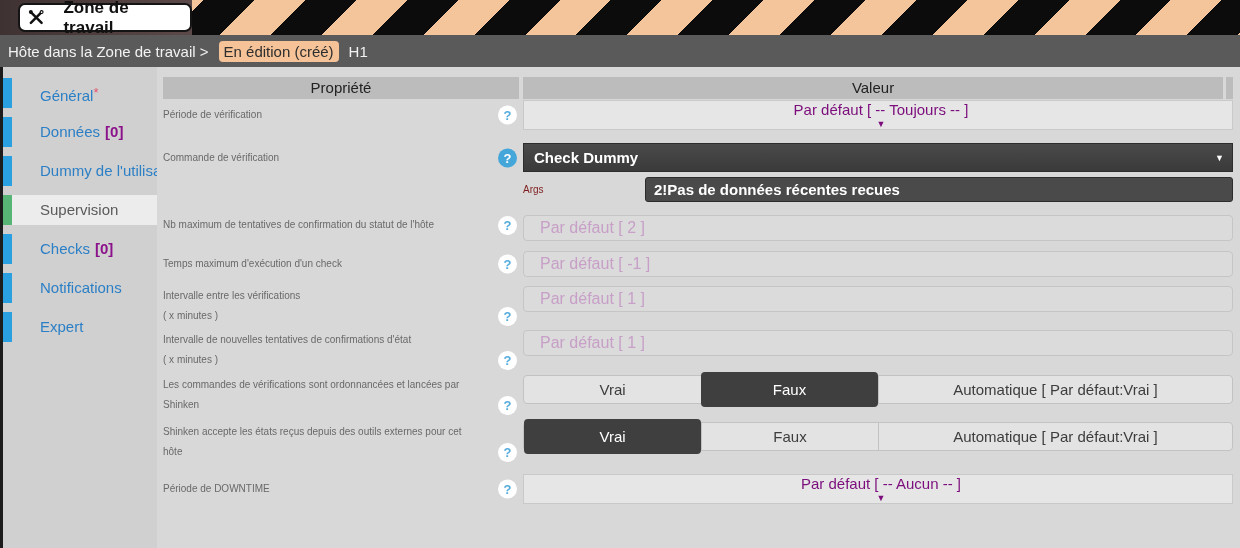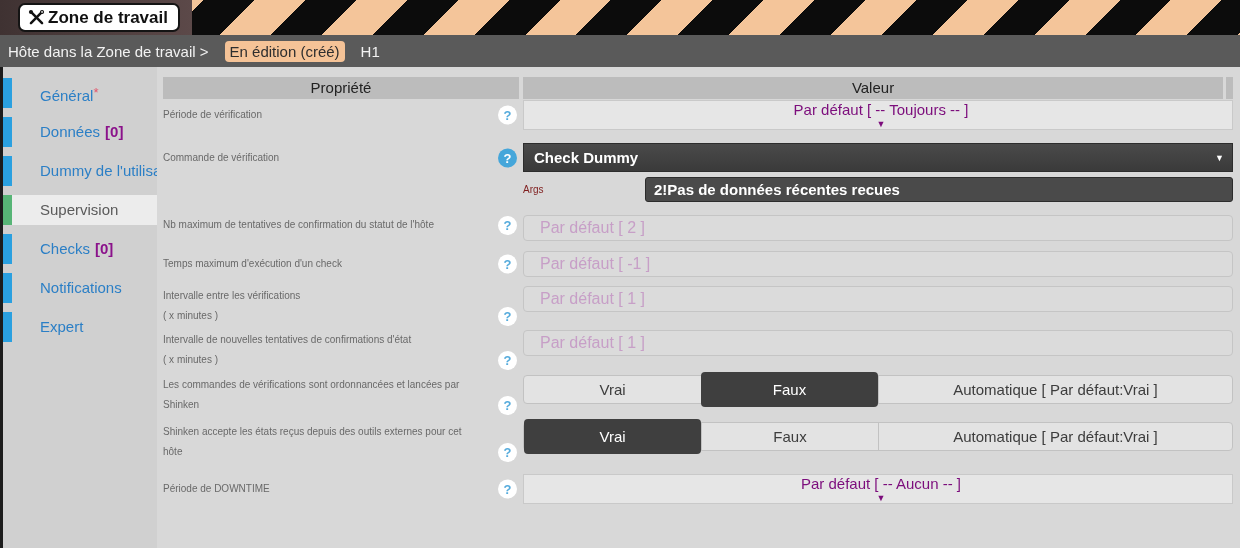--- a/index.html
+++ b/index.html
@@ -11,29 +11,29 @@
     height:35px; position:relative;
     background:repeating-linear-gradient(135deg,#0c0c0c 0 36px,#f4c59a 36px 72px);
   }
   .banner-left {
     position:absolute; left:0; top:0; width:192px; height:35px;
     background:linear-gradient(90deg,#3f3232,#5c4949);
     display:flex; align-items:center;
   }
   .title-btn {
     margin-left:18px; background:#ffffff; border:2px solid #141414; border-radius:7px;
-    height:29px; padding:0 10px 0 7px; display:flex; align-items:center; gap:2px;
+    height:29px; padding:0 10px 0 7px; display:flex; align-items:center; gap:18px;
     font-size:17px; font-weight:700; color:#111; cursor:pointer;
   }
   .tools-svg { width:19px; height:19px; }
 
   
   .crumbbar {
     height:32px; background:#5a5a5a; display:flex; align-items:center;
-    padding:0 8px; gap:16px; font-size:15px; color:#f2f2f2;
+    padding:0 8px; gap:10px; font-size:15px; color:#f2f2f2;
   }
   .crumb-badge {
     background:#f5c397; color:#2e2e2e; border-radius:4px; padding:2px 5px; font-size:15px;
   }
 
   
   .content { display:flex; height:481px; }
 
   .sidebar {
     width:157px; background:#d0d0d0; border-left:3px solid #1c1c1c;

